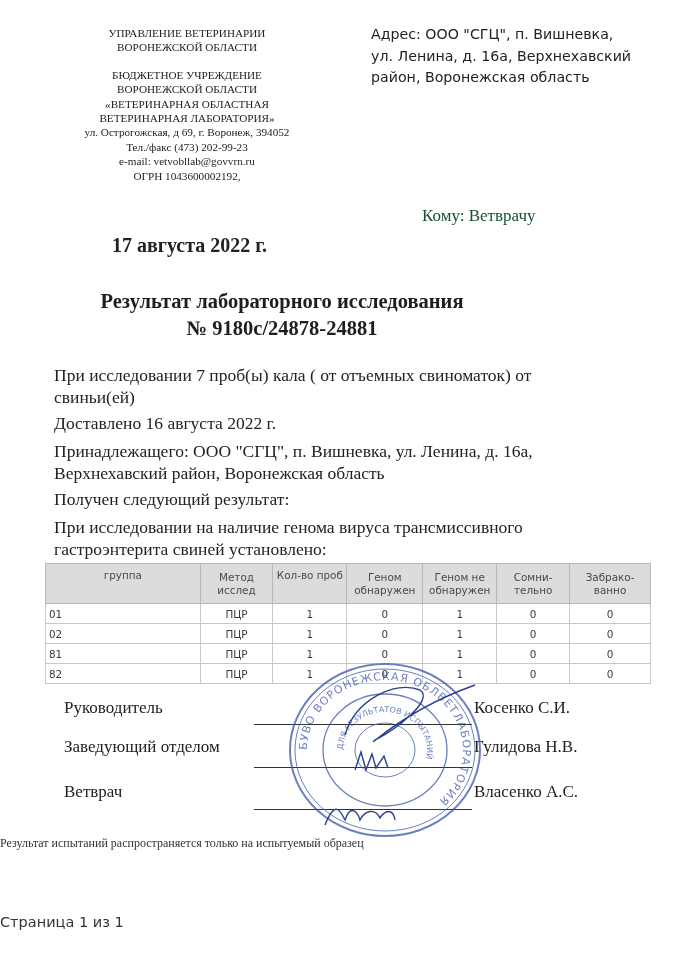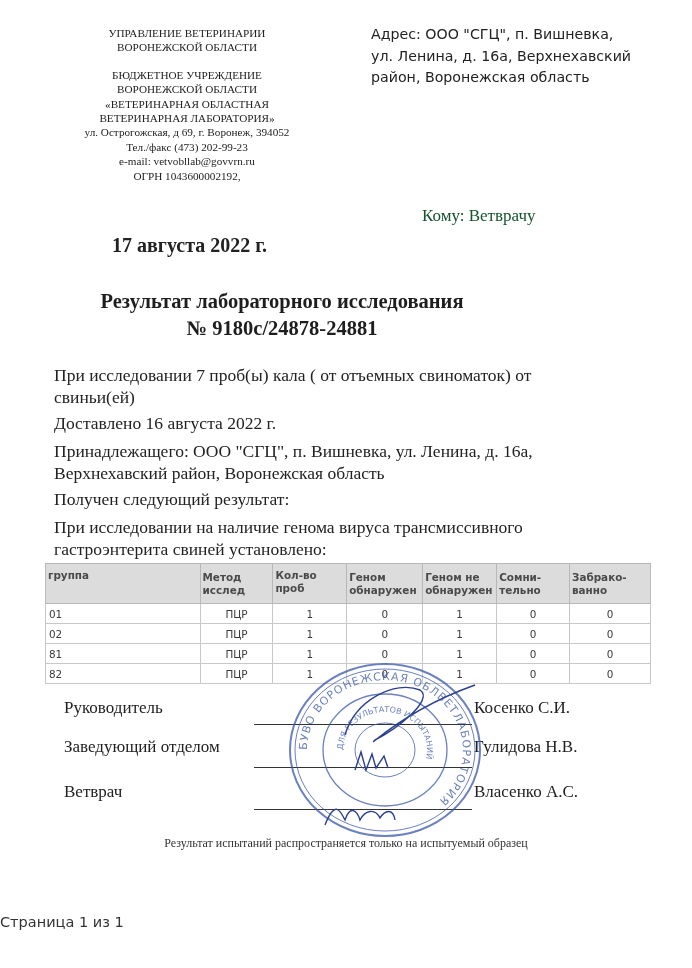--- a/index.html
+++ b/index.html
@@ -39,23 +39,23 @@
   .t4 { top: 488px; }
   .t5 { top: 516px; }
 
   table.results {
     position: absolute; left: 45px; top: 563px; width: 606px;
     border-collapse: collapse;
     font-family: "DejaVu Sans", "Liberation Sans", sans-serif;
     font-size: 10.4px; color: #444;
   }
   table.results th {
-    background: #dcdcdc; font-weight: bold; color: #4a4a4a;
+    background: #dcdcdc; font-weight: normal; color: #4a4a4a;
     border: 1px solid #b8b8b8; height: 34px; line-height: 13px;
-    padding: 0 2px; vertical-align: middle; text-align: left;
+    padding: 0 2px; vertical-align: middle; text-align: center;
   }
   table.results th.grp { vertical-align: top; padding-top: 5px; }
   table.results th.cnt { vertical-align: top; padding-top: 5px; }
   table.results td {
     border: 1px solid #c8c8c8; height: 19px; padding: 0 3px;
     text-align: center; color: #3a3a3a;
   }
   table.results td.grp { text-align: left; }
   col.c-grp { width: 155px; }
   col.c-met { width: 73px; }
@@ -66,21 +66,21 @@
   col.c-rej { width: 81px; }
 
   .sig-row { left: 64px; font-size: 17px; color: #222; }
   .sig-name { left: 474px; font-size: 17px; color: #222; }
   .sig-line { position: absolute; left: 254px; width: 218px; height: 1px; background: #333; }
   .s1 { top: 698px; } .s2 { top: 737px; } .s3 { top: 782px; }
 
   .stamp { position: absolute; left: 285px; top: 660px; width: 200px; height: 180px; }
 
   .disclaimer {
-    left: 0; width: 692px; top: 836px; text-align: center;
+    left: 0; width: 692px; top: 836px; 
     font-size: 12px; color: #333;
   }
   .page-num {
     left: 0; width: 692px; top: 914px; text-align: left;
     font-family: "DejaVu Sans", "Liberation Sans", sans-serif;
     font-size: 14.5px; color: #333;
   }
 </style>
 </head>
 <body>

